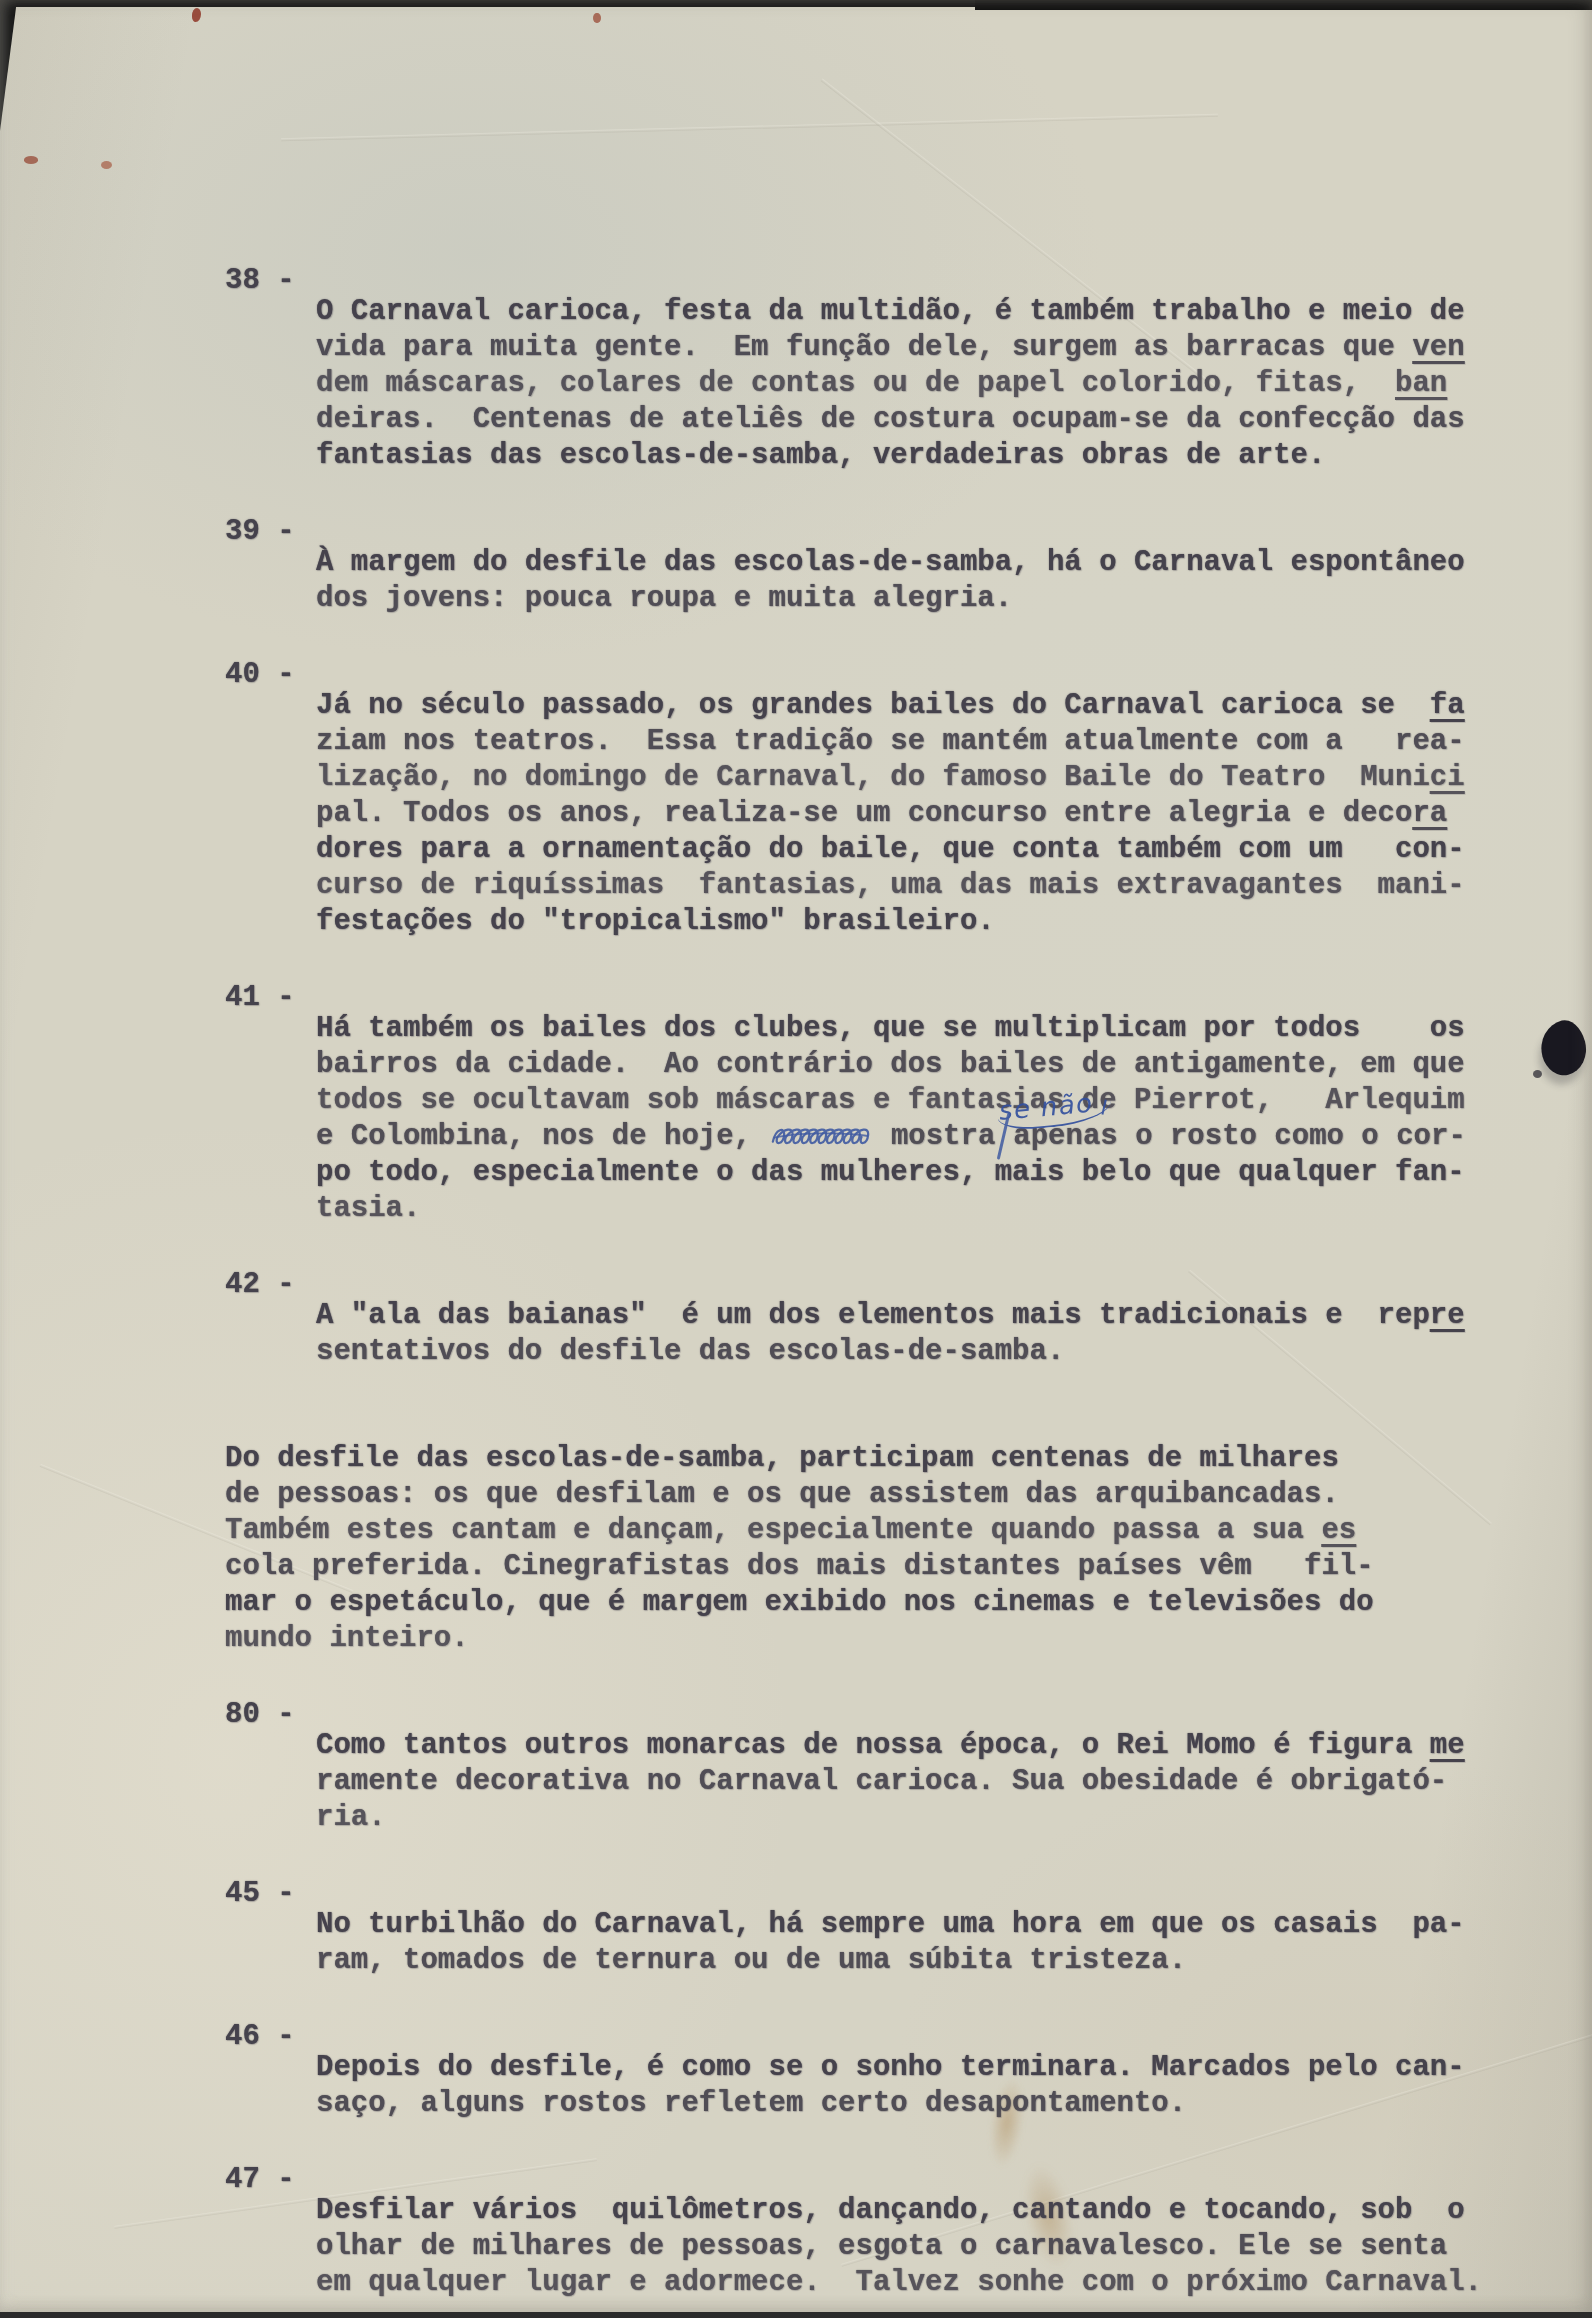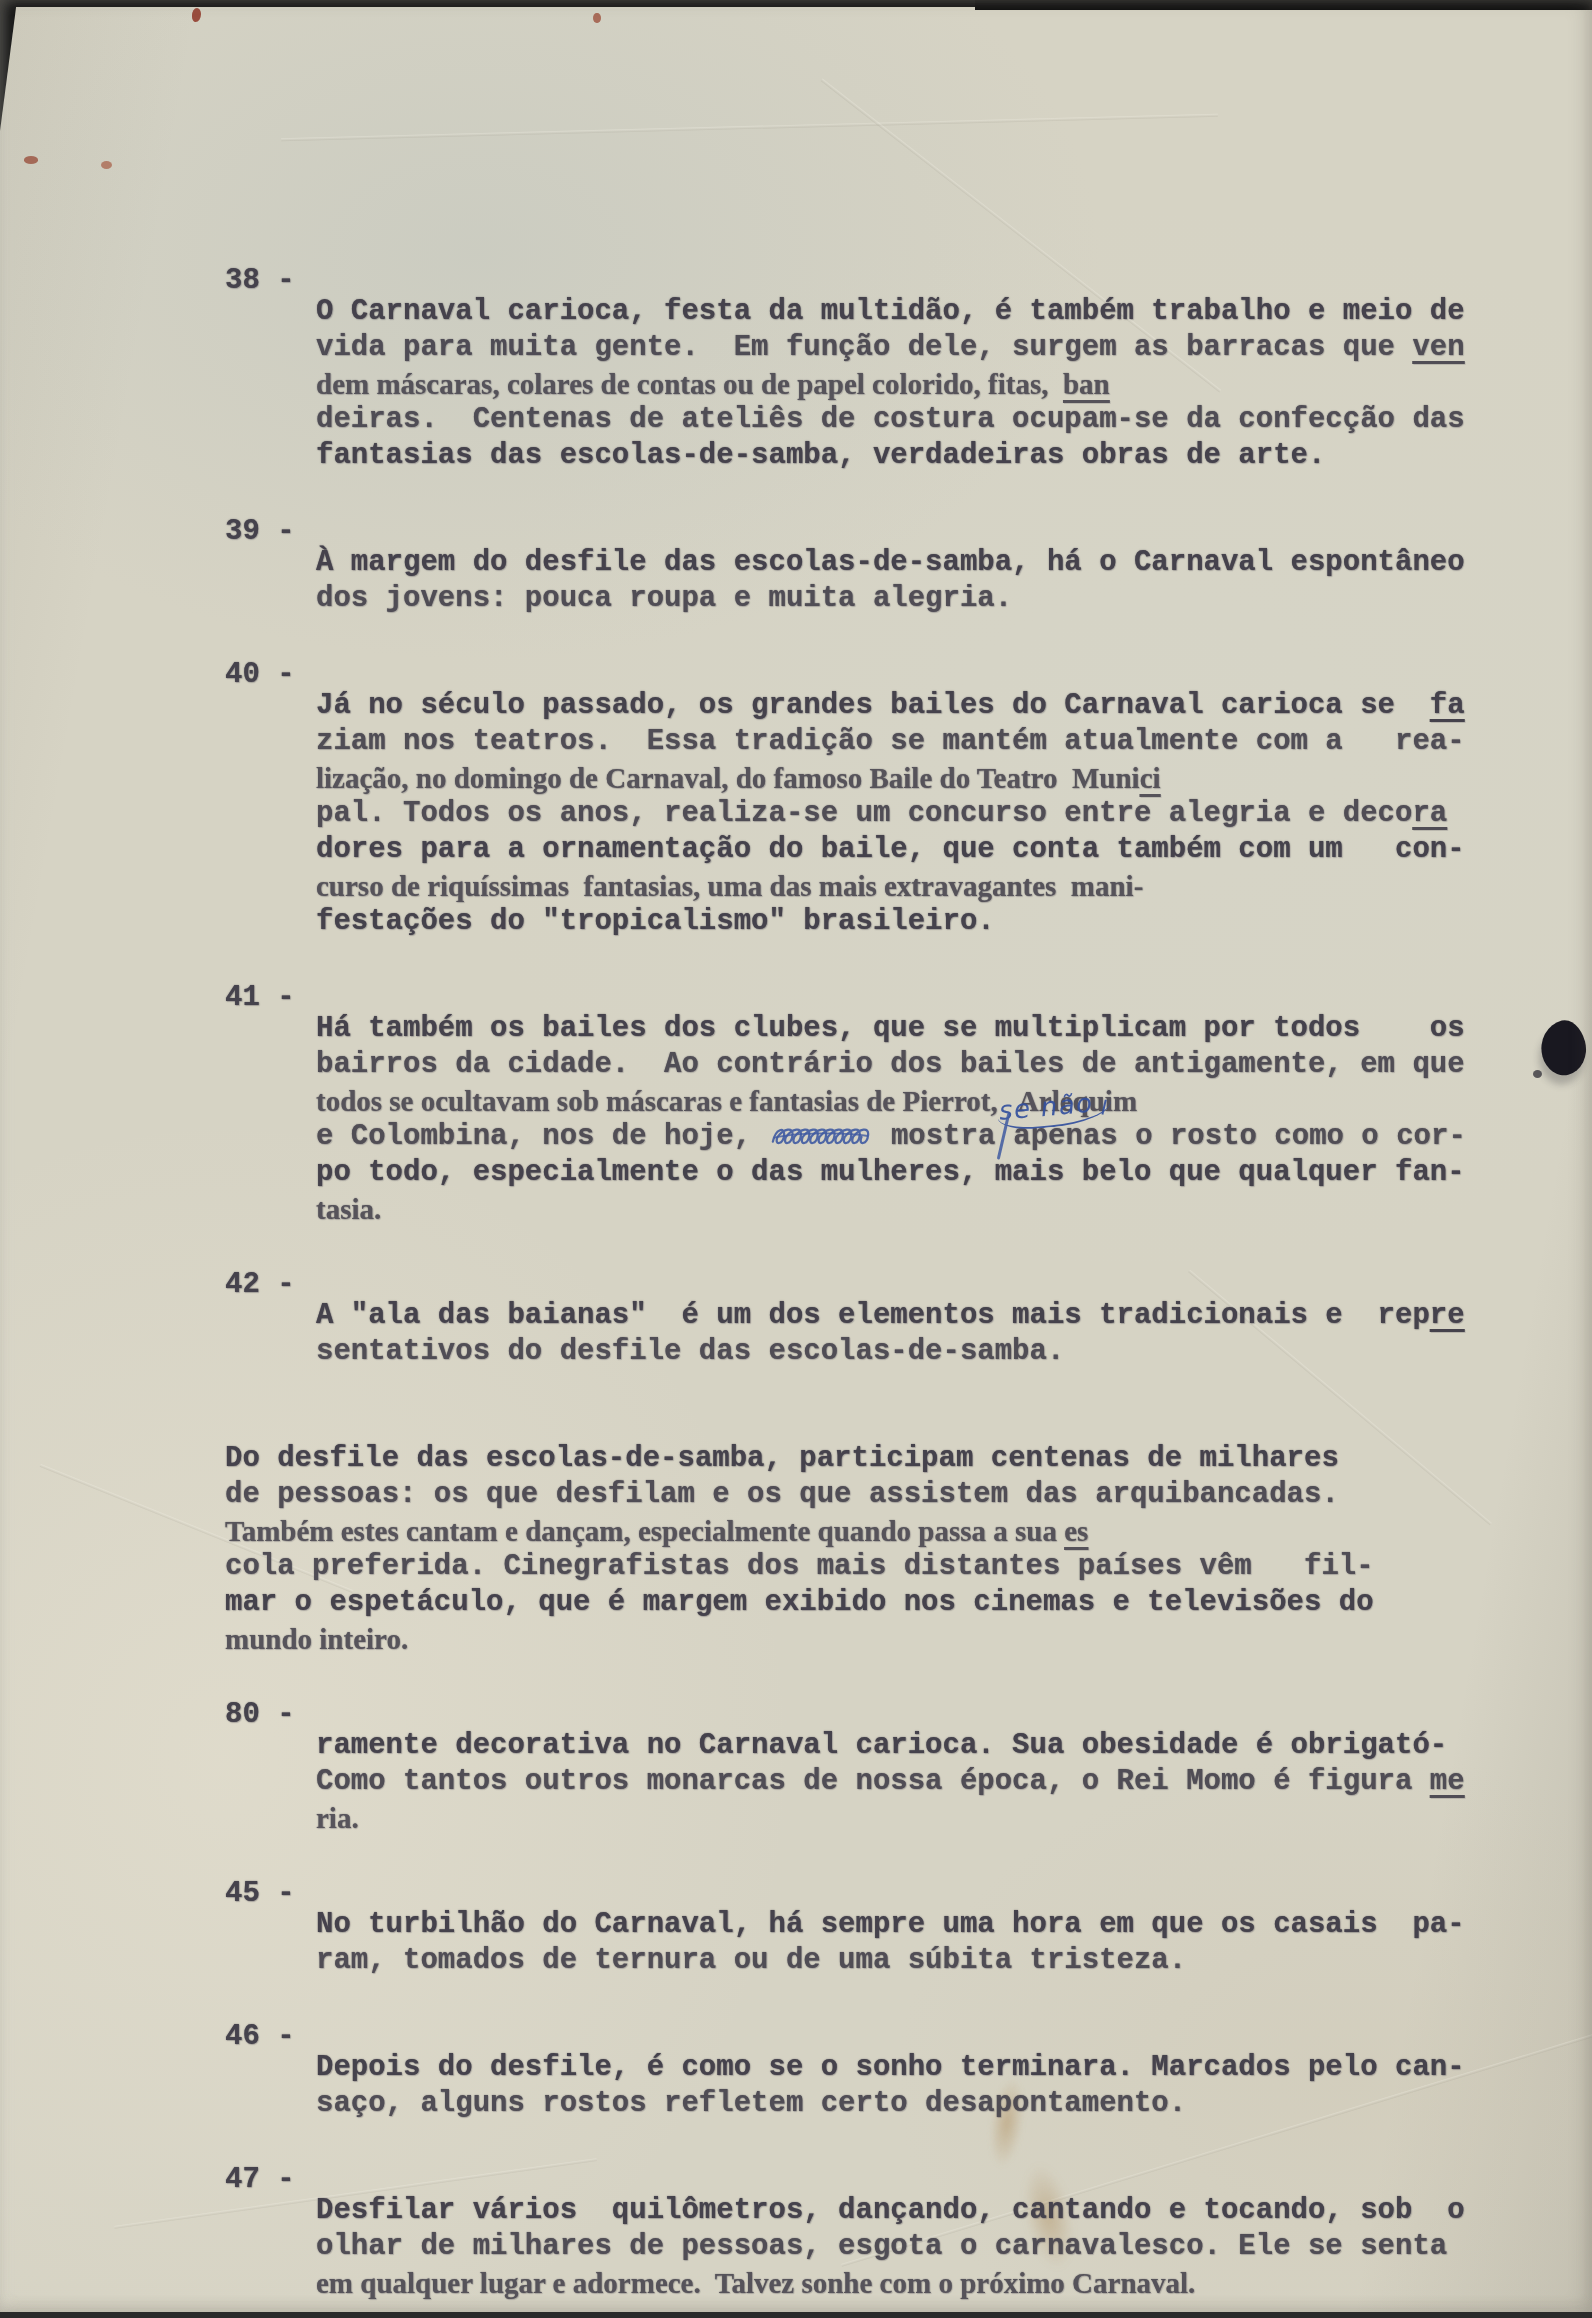--- a/index.html
+++ b/index.html
@@ -32,21 +32,21 @@
   .doc{
     position:absolute;left:225px;top:263px;width:1274px;
     color:var(--ink);font-size:29px;line-height:36px;font-weight:700;
     text-shadow:0 0 1.4px rgba(64,61,72,0.75), 0.9px 0.9px 0.9px rgba(64,61,72,0.22);
   }
   .para{display:flex;margin-bottom:40px;}
   .num{flex:0 0 91px;white-space:pre;}
   .body{flex:1;margin-top:31px;}
   .line{white-space:pre;}
   .line:nth-child(2n){opacity:.92;}
-  .line:nth-child(3n){opacity:.88;font-family:Liberation Serif, serif;}
+  .line:nth-child(3n){opacity:.88;}
   .u{text-decoration:underline;text-decoration-thickness:2.8px;text-underline-offset:5.6px;}
   
   .insert{position:relative;display:inline-block;width:18px;height:36px;vertical-align:top;}
   .caret-line{position:absolute;left:6.6px;top:-5.6px;width:2.8px;height:47px;background:var(--blue);
     transform:rotate(13deg);border-radius:1.9px;opacity:.85;}
   .hand{
     position:absolute;left:1.9px;top:-31px;white-space:nowrap;
     font-family:"DejaVu Sans",sans-serif;font-style:italic;font-size:26px;font-weight:400;
     color:var(--blue);letter-spacing:1.4px;transform:rotate(-5deg);
     text-shadow:none;border-bottom:2.3px solid var(--blue);padding:0 5.6px 0.9px 1.9px;
@@ -162,22 +162,22 @@
           <div class="line"><span>de pessoas: os que desfilam e os que assistem das arquibancadas.</span></div>
           <div class="line"><span>Também estes cantam e dançam, especialmente quando passa a sua </span><span class="u">es</span></div>
           <div class="line"><span>cola preferida. Cinegrafistas dos mais distantes países vêm   fil-</span></div>
           <div class="line"><span>mar o espetáculo, que é margem exibido nos cinemas e televisões do</span></div>
           <div class="line"><span>mundo inteiro.</span></div>
         </div>
       </div>
       <div class="para">
         <span class="num">80 -</span>
         <div class="body">
+          <div class="line"><span>Como tantos outros monarcas de nossa época, o Rei Momo é figura </span><span class="u">me</span></div>
           <div class="line"><span>ramente decorativa no Carnaval carioca. Sua obesidade é obrigató-</span></div>
-          <div class="line"><span>Como tantos outros monarcas de nossa época, o Rei Momo é figura </span><span class="u">me</span></div>
           <div class="line"><span>ria.</span></div>
         </div>
       </div>
       <div class="para">
         <span class="num">45 -</span>
         <div class="body">
           <div class="line"><span>No turbilhão do Carnaval, há sempre uma hora em que os casais  pa-</span></div>
           <div class="line"><span>ram, tomados de ternura ou de uma súbita tristeza.</span></div>
         </div>
       </div>

